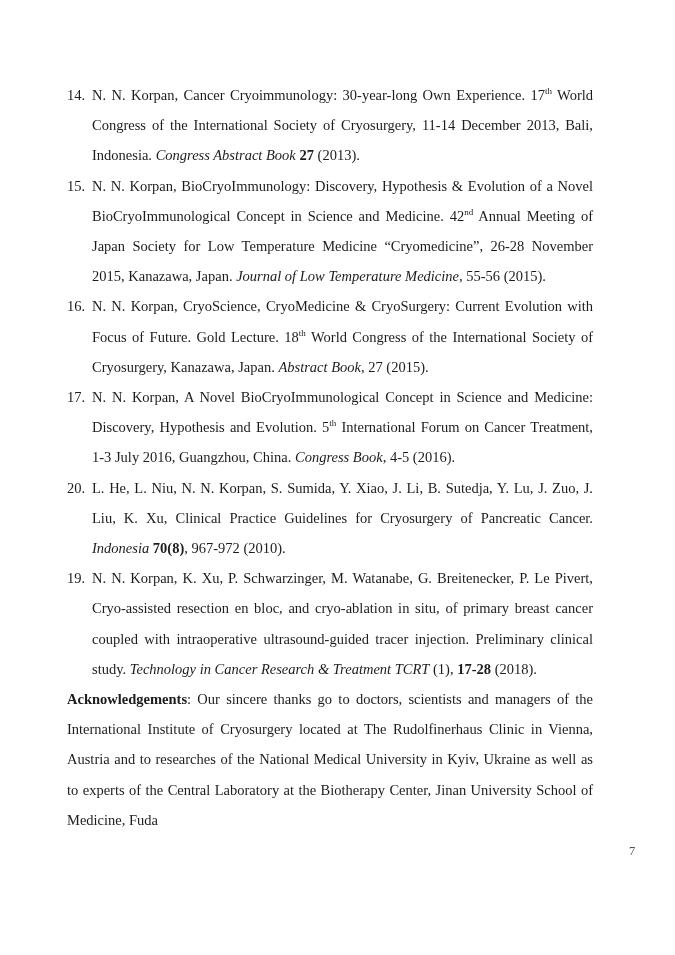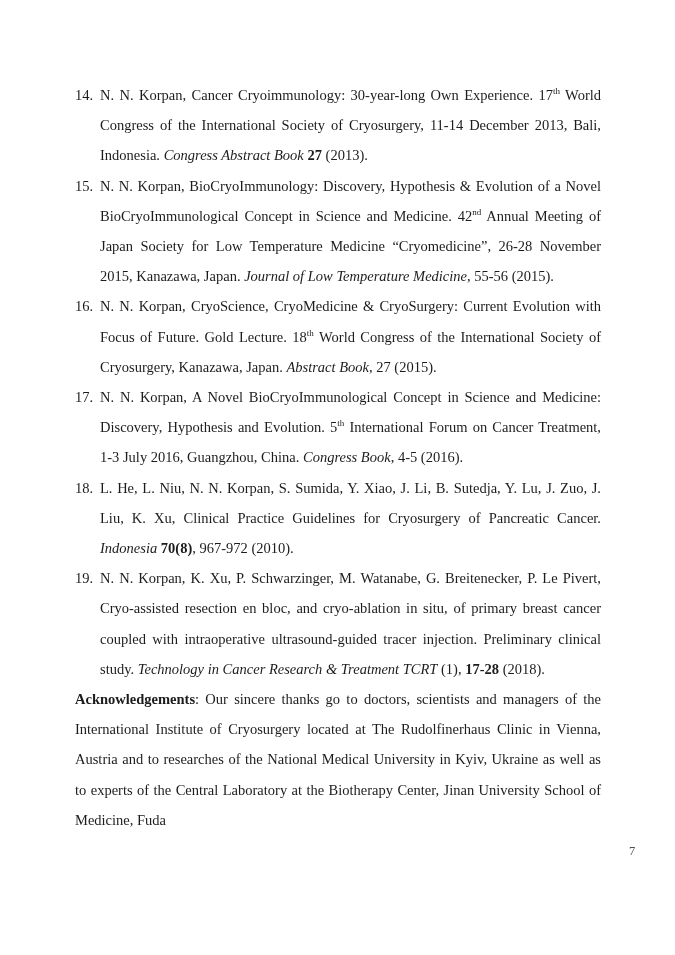--- a/index.html
+++ b/index.html
@@ -11,21 +11,21 @@
     position: relative;
     width: 675px;
     height: 955px;
     background: #ffffff;
     font-family: "Liberation Serif", "DejaVu Serif", serif;
     color: #1c1c1c;
     overflow: hidden;
   }
   .content {
     position: absolute;
-    left: 75px;
+    left: 67px;
     top: 80px;
     width: 526px;
   }
   .ref, .ack {
     margin: 0;
     font-size: 14.5px;
     line-height: 30.2px;
     text-align: justify;
     text-align-last: left;
   }
@@ -61,19 +61,19 @@
 </head>
 <body>
 
 <div class="page">
   <div class="content">
     <div>
         <p class="ref"><span class="ref-num">14.</span><span class="seg-r">N. N. Korpan, Cancer Cryoimmunology: 30-year-long Own Experience. 17</span><span class="seg-sup">th</span><span class="seg-r"> World Congress of the International Society of Cryosurgery, 11-14 December 2013, Bali, Indonesia. </span><span class="seg-i">Congress Abstract Book</span><span class="seg-r"> </span><span class="seg-b">27</span><span class="seg-r"> (2013).</span></p>
         <p class="ref"><span class="ref-num">15.</span><span class="seg-r">N. N. Korpan, BioCryoImmunology: Discovery, Hypothesis &amp; Evolution of a Novel BioCryoImmunological Concept in Science and Medicine. 42</span><span class="seg-sup">nd</span><span class="seg-r"> Annual Meeting of Japan Society for Low Temperature Medicine “Cryomedicine”, 26-28 November 2015, Kanazawa, Japan. </span><span class="seg-i">Journal of Low Temperature Medicine</span><span class="seg-r">, 55-56 (2015).</span></p>
         <p class="ref"><span class="ref-num">16.</span><span class="seg-r">N. N. Korpan, CryoScience, CryoMedicine &amp; CryoSurgery: Current Evolution with Focus of Future. Gold Lecture. 18</span><span class="seg-sup">th</span><span class="seg-r"> World Congress of the International Society of Cryosurgery, Kanazawa, Japan. </span><span class="seg-i">Abstract Book</span><span class="seg-r">, 27 (2015).</span></p>
         <p class="ref"><span class="ref-num">17.</span><span class="seg-r">N. N. Korpan, A Novel BioCryoImmunological Concept in Science and Medicine: Discovery, Hypothesis and Evolution. 5</span><span class="seg-sup">th</span><span class="seg-r"> International Forum on Cancer Treatment, 1-3 July 2016, Guangzhou, China. </span><span class="seg-i">Congress Book</span><span class="seg-r">, 4-5 (2016).</span></p>
-        <p class="ref"><span class="ref-num">18.</span><span class="seg-r">L. He, L. Niu, N. N. Korpan, S. Sumida, Y. Xiao, J. Li, B. Sutedja, Y. Lu, J. Zuo, J. Liu, K. Xu, Clinical Practice Guidelines for Cryosurgery of Pancreatic Cancer. </span><span class="seg-i">Indonesia</span><span class="seg-r"> </span><span class="seg-b">70(8)</span><span class="seg-r">, 967-972 (2010).</span></p>
+        <p class="ref"><span class="ref-num">20.</span><span class="seg-r">L. He, L. Niu, N. N. Korpan, S. Sumida, Y. Xiao, J. Li, B. Sutedja, Y. Lu, J. Zuo, J. Liu, K. Xu, Clinical Practice Guidelines for Cryosurgery of Pancreatic Cancer. </span><span class="seg-i">Indonesia</span><span class="seg-r"> </span><span class="seg-b">70(8)</span><span class="seg-r">, 967-972 (2010).</span></p>
         <p class="ref"><span class="ref-num">19.</span><span class="seg-r">N. N. Korpan, K. Xu, P. Schwarzinger, M. Watanabe, G. Breitenecker, P. Le Pivert, Cryo-assisted resection en bloc, and cryo-ablation in situ, of primary breast cancer coupled with intraoperative ultrasound-guided tracer injection. Preliminary clinical study. </span><span class="seg-i">Technology in Cancer Research &amp; Treatment TCRT</span><span class="seg-r"> (1), </span><span class="seg-b">17-28</span><span class="seg-r"> (2018).</span></p>
       </div>
     <p class="ack"><span class="seg-b">Acknowledgements</span><span class="seg-r">: Our sincere thanks go to doctors, scientists and managers of the International Institute of Cryosurgery located at The Rudolfinerhaus Clinic in Vienna, Austria and to researches of the National Medical University in Kyiv, Ukraine as well as to experts of the Central Laboratory at the Biotherapy Center, Jinan University School of Medicine, Fuda</span></p>
   </div>
   <div class="page-num">7</div>
 </div>
 
 </body></html>

